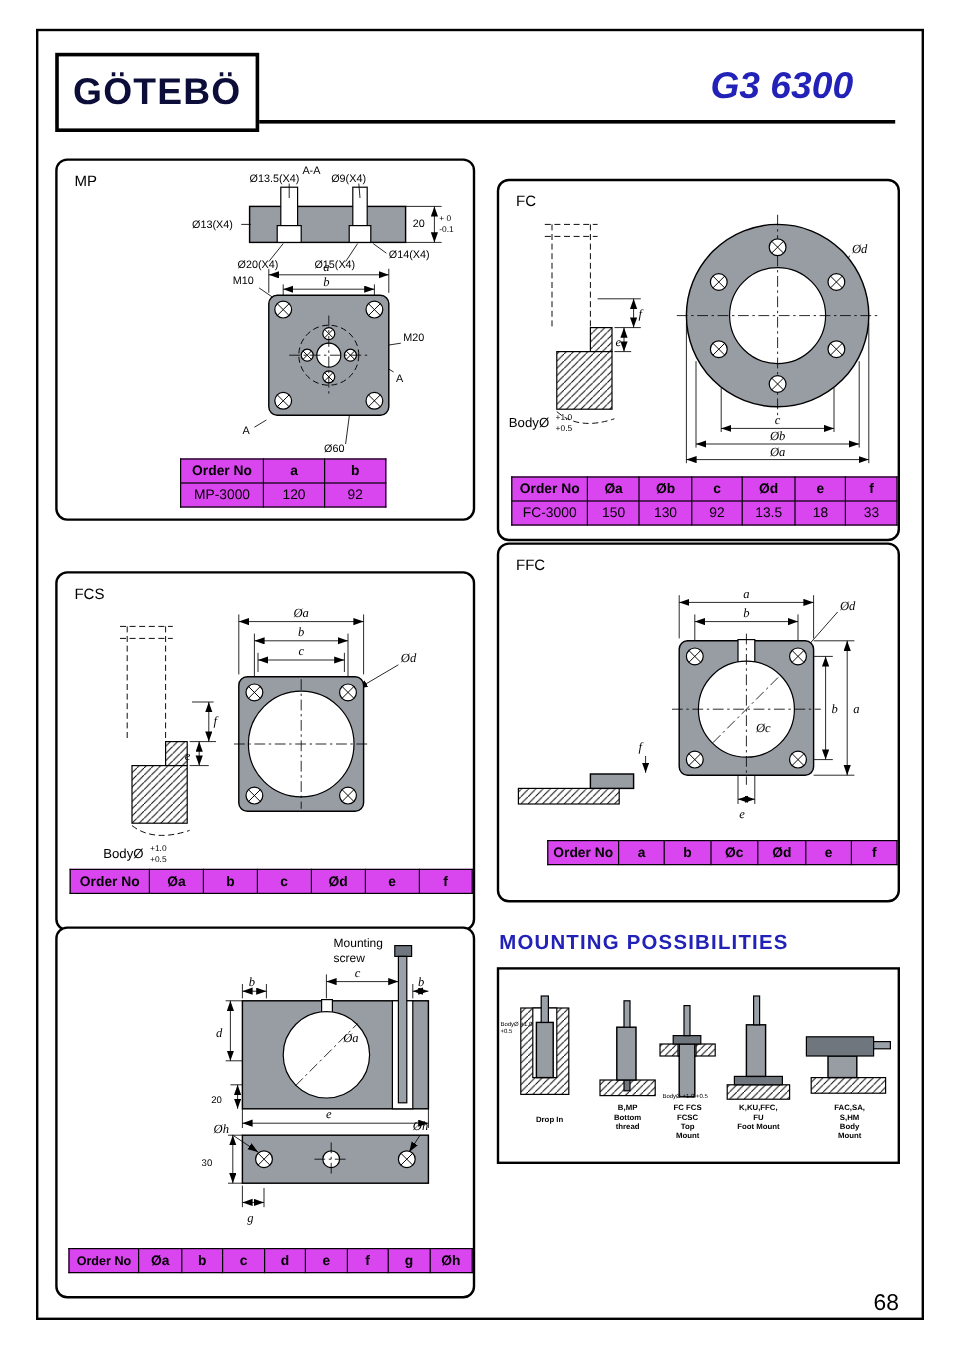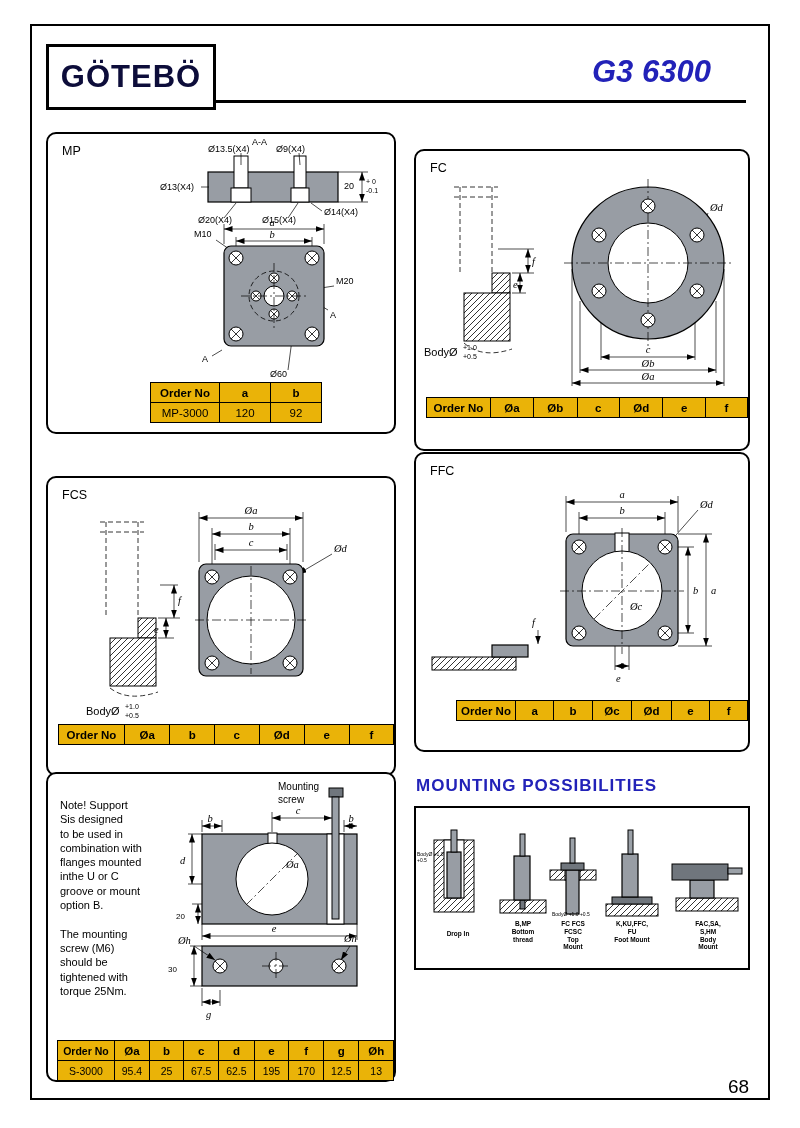--- a/index.html
+++ b/index.html
@@ -6,21 +6,21 @@
   body{width:800px;height:1128px;background:#fff;font-family:"Liberation Sans",sans-serif;color:#000;position:relative}
   .abs{position:absolute}
   .frame{left:30px;top:24px;width:736px;height:1072px;border:2px solid #000}
   .logo-box{left:46px;top:44px;width:164px;height:60px;border:3px solid #000;background:#fff;display:flex;align-items:center;justify-content:center;z-index:2}
   .brand{font-size:31px;font-weight:bold;color:#0d0d3a;letter-spacing:1px}
   .model{left:592px;top:54px;font-size:31px;font-weight:bold;font-style:italic;color:#2222b8}
   .hrule{left:46px;top:100px;width:700px;height:3px;background:#000}
   .panel{position:absolute;border:2px solid #000;border-radius:10px;background:#fff}
   .plabel{position:absolute;left:14px;top:10px;font-size:12.5px}
   .note{position:absolute;font-size:11px;line-height:1.3;white-space:pre-line}
-  table.dt{border-collapse:collapse;position:absolute;background:#eab308}
+  table.dt{border-collapse:collapse;position:absolute;background:#d946ef}
   .dt td{border:1.5px solid #000;text-align:center;padding:0 2px;height:19px;font-size:11.5px}
   .dt tr.h td{font-weight:bold}
   .mtitle{position:absolute;left:416px;top:776px;font-size:17px;font-weight:bold;color:#2222b8;letter-spacing:1px}
   .mbox{position:absolute;left:414px;top:806px;width:332px;height:160px;border:2px solid #000}
   .mlabel{position:absolute;font-size:6.5px;font-weight:bold;text-align:center;white-space:pre-line;line-height:1.2}
   .tiny{position:absolute;font-size:5px;line-height:1.1}
   .pagenum{position:absolute;left:728px;top:1076px;font-size:19px}
   svg.draw{position:absolute;overflow:visible;left:0;top:0}
   .gray{fill:#989da4;stroke:#000;stroke-width:1.2}
   .wht{fill:#fff;stroke:#000;stroke-width:1}
@@ -209,20 +209,29 @@
     <tbody>
         <tr class="h">
       <td style="width:62px">Order No</td>
       <td style="width:41px">Øa</td>
       <td style="width:41px">Øb</td>
       <td style="width:41px">c</td>
       <td style="width:41px">Ød</td>
       <td style="width:41px">e</td>
       <td style="width:41px">f</td>
     </tr>
+    <tr>
+      <td>FC-3000</td>
+      <td>150</td>
+      <td>130</td>
+      <td>92</td>
+      <td>13.5</td>
+      <td>18</td>
+      <td>33</td>
+    </tr>
   </tbody>
     </table>
 </div>
 
 <div class="panel" id="p-fcs" style="left:46px;top:476px;width:346px;height:296px">
   <div class="plabel">FCS</div>
   <svg class="draw" width="346" height="244" viewBox="0 0 346 244">
     <g class="dim">
       <line x1="151" y1="84" x2="151" y2="34"></line>
       <line x1="255" y1="84" x2="255" y2="34"></line>
@@ -340,34 +349,20 @@
       <td style="width:38px">Øc</td>
       <td style="width:38px">Ød</td>
       <td style="width:38px">e</td>
       <td style="width:38px">f</td>
     </tr>
   </tbody>
     </table>
 </div>
 
 <div class="panel" id="p-s" style="left:46px;top:772px;width:346px;height:306px">
-  <div class="note" style="left:12px;top:24px;width:106px">Note! Support
-Sis designed
-to be used in
-combination with
-flanges mounted
-inthe U or C
-groove or mount
- option B.
-
-The mounting
-screw (M6)
-should be
-tightened with
-torque 25Nm.</div>
   <div class="note" style="left:230px;top:6px;width:54px;font-size:10px">Mounting
 screw</div>
   <svg class="draw" width="346" height="264" viewBox="0 0 346 264">
     <g>
       <rect class="gray" x="154" y="60" width="155" height="90"></rect>
       <rect class="wht" x="279" y="60" width="17" height="90"></rect>
       <g>
         <rect class="dk" x="281" y="14" width="14" height="9"></rect>
         <rect class="scrw" x="284" y="23" width="7" height="122"></rect>
       </g>
@@ -427,31 +422,20 @@
         <tr class="h">
       <td style="width:56px;font-size:10.5px">Order No</td>
       <td style="width:32px">Øa</td>
       <td style="width:32px">b</td>
       <td style="width:32px">c</td>
       <td style="width:32px">d</td>
       <td style="width:32px">e</td>
       <td style="width:32px">f</td>
       <td style="width:32px">g</td>
       <td style="width:32px">Øh</td>
-    </tr>
-    <tr>
-      <td style="font-size:10.5px">S-3000</td>
-      <td style="font-size:10.5px">95.4</td>
-      <td style="font-size:10.5px">25</td>
-      <td style="font-size:10.5px">67.5</td>
-      <td style="font-size:10.5px">62.5</td>
-      <td style="font-size:10.5px">195</td>
-      <td style="font-size:10.5px">170</td>
-      <td style="font-size:10.5px">12.5</td>
-      <td style="font-size:10.5px">13</td>
     </tr>
   </tbody>
     </table>
 </div>
 
 <div class="mtitle">MOUNTING POSSIBILITIES</div>
 <div class="mbox">
   <svg class="draw" width="328" height="156" viewBox="0 0 328 156">
     <g>
       <rect class="ht" x="18" y="32" width="40" height="72"></rect>

